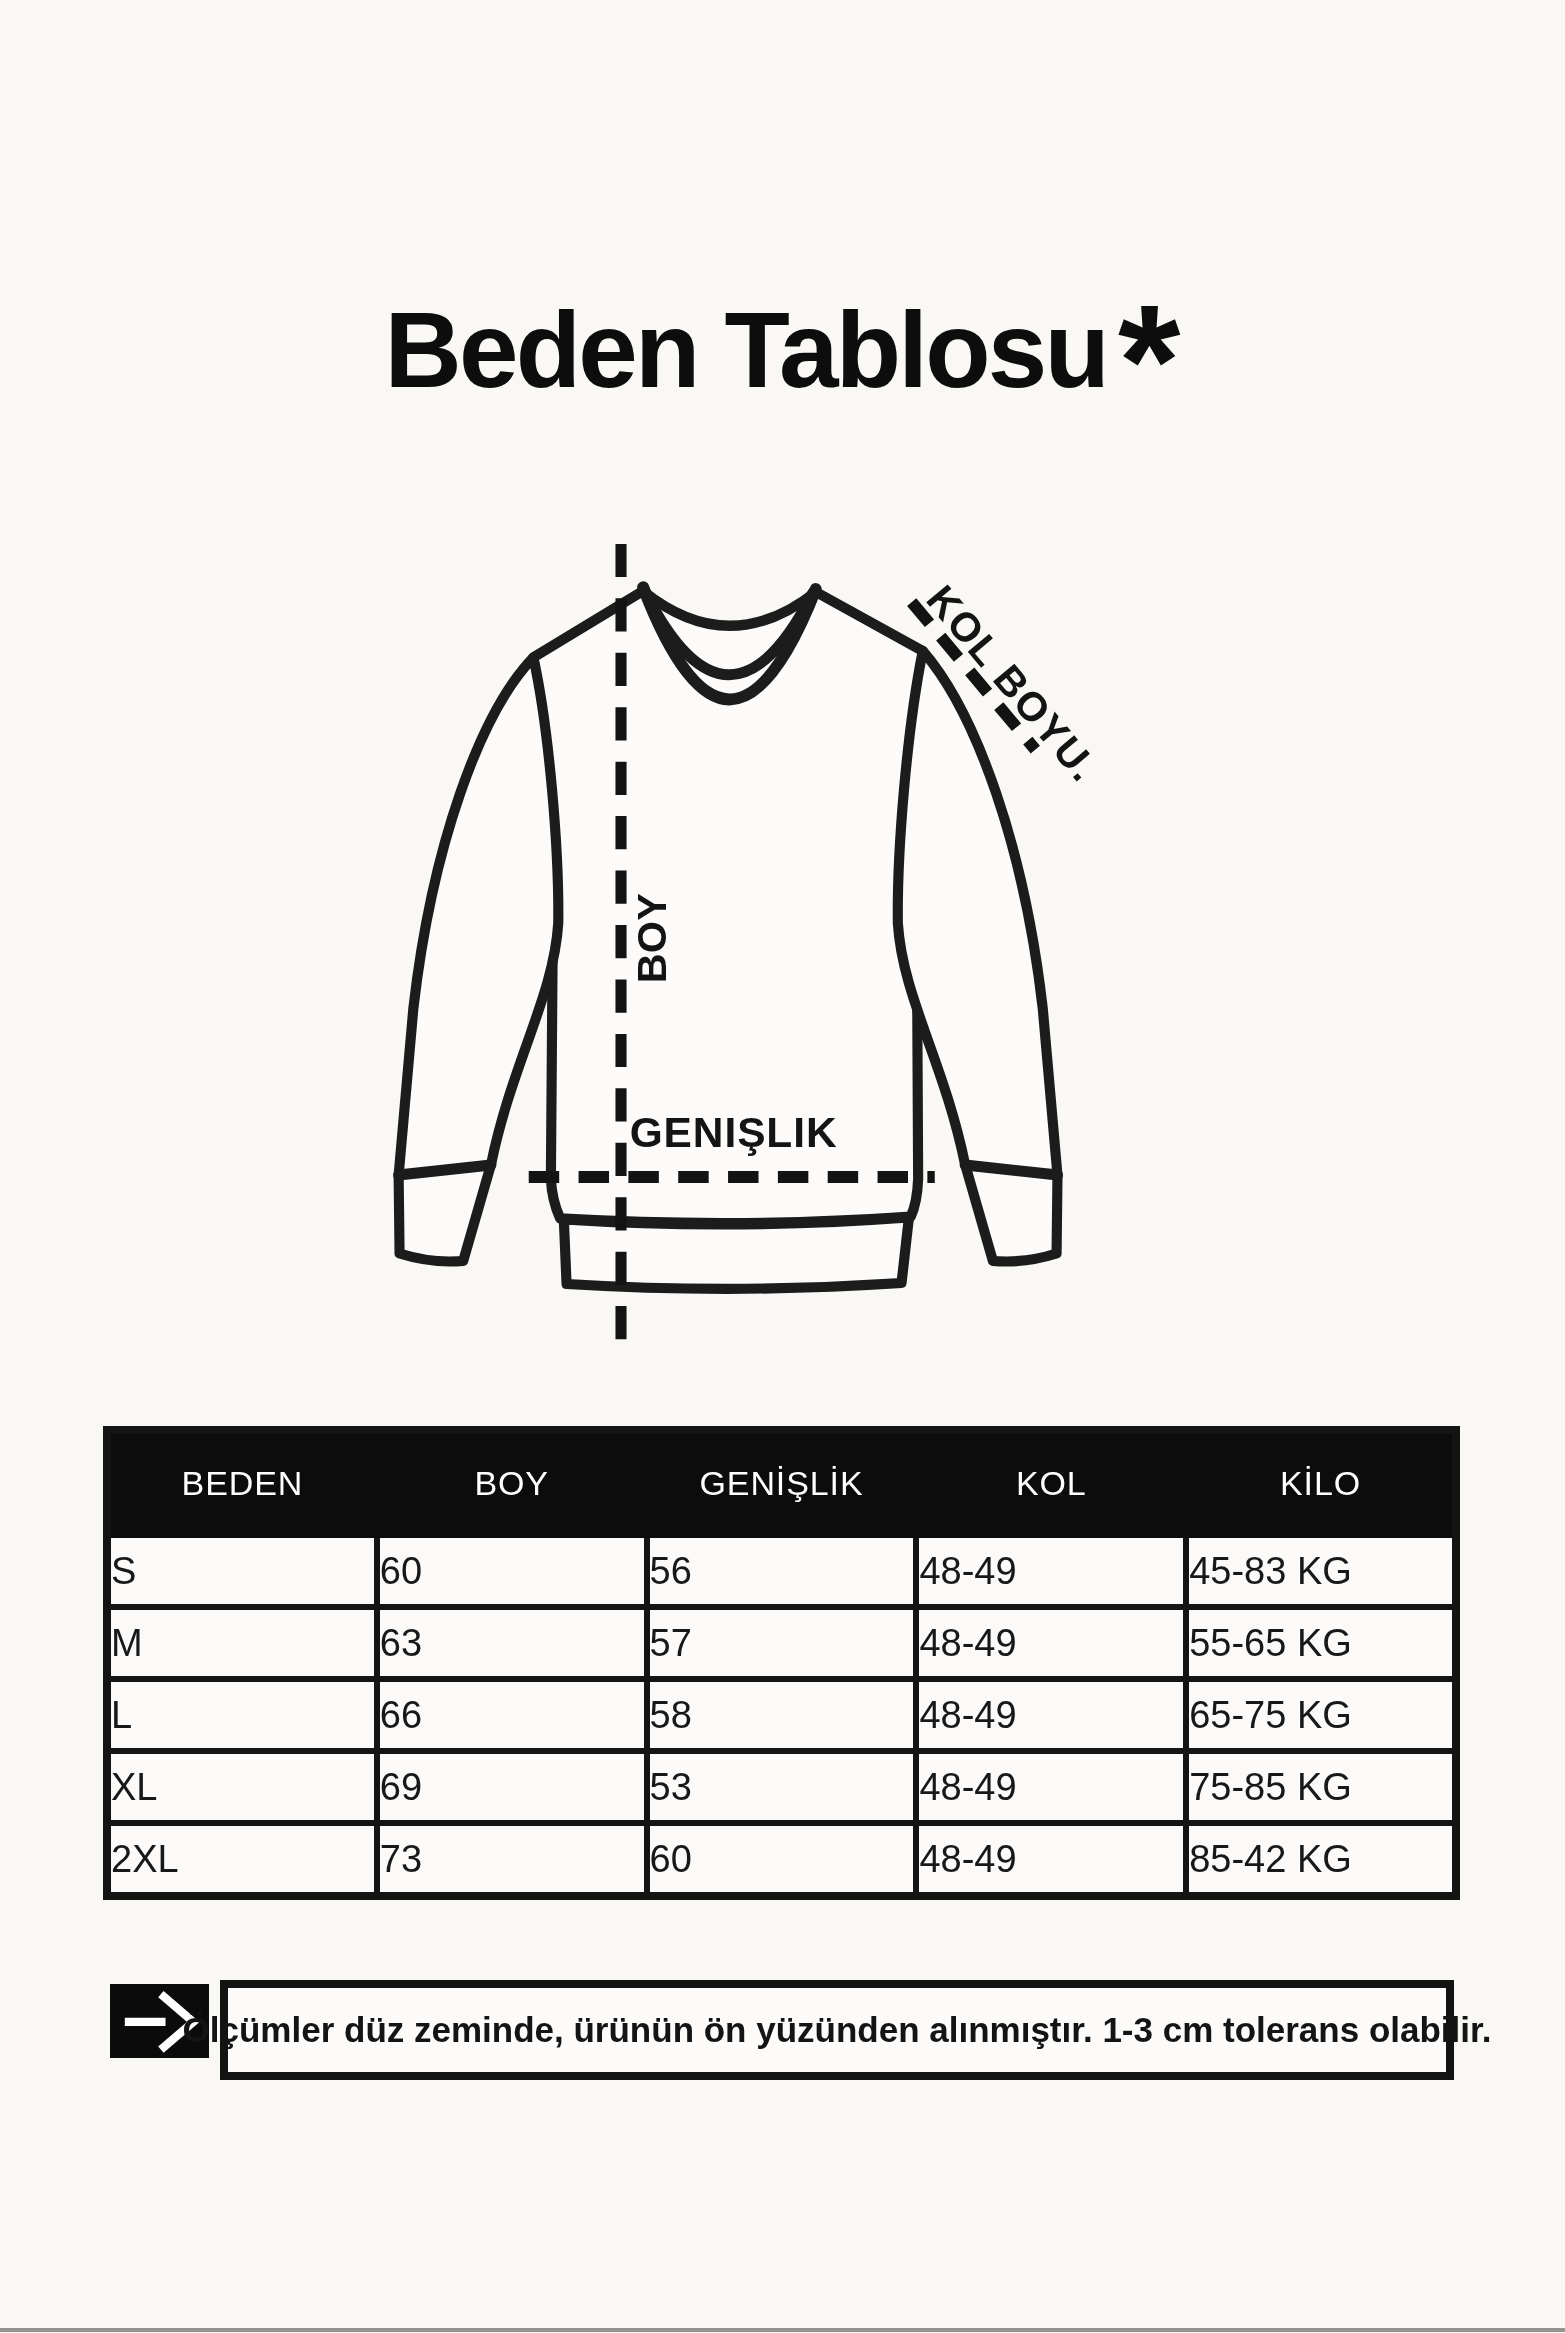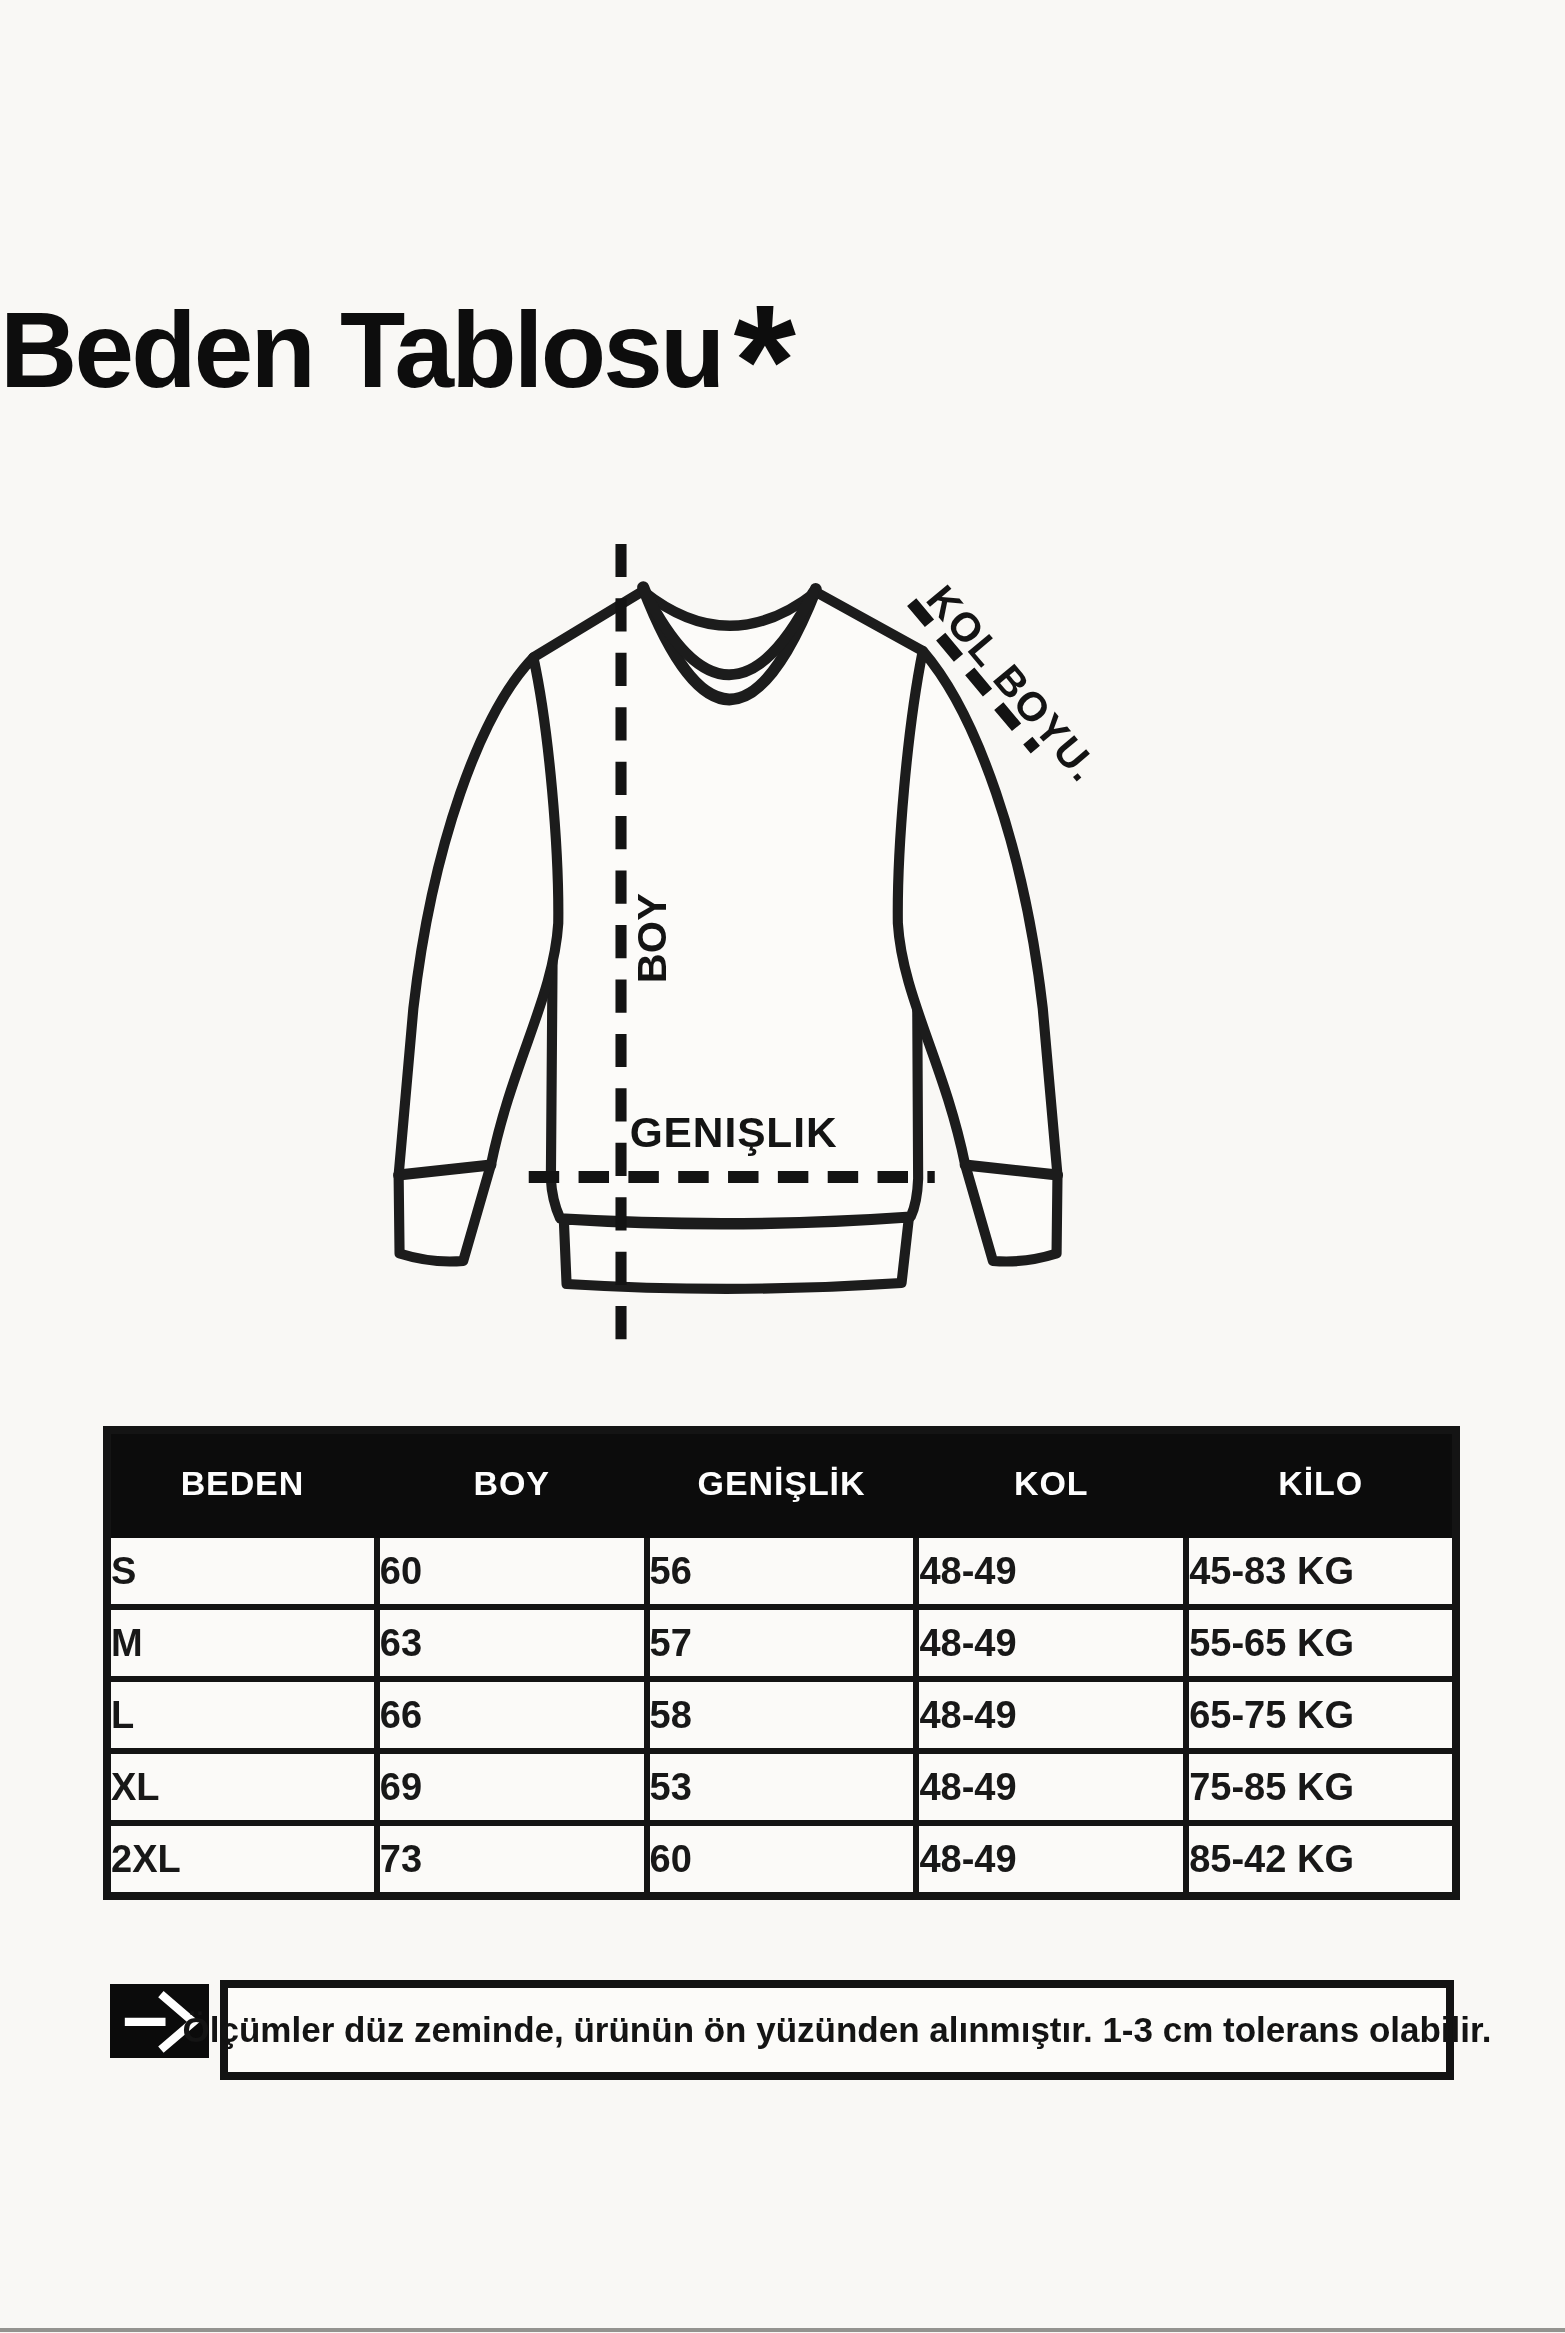--- a/index.html
+++ b/index.html
@@ -10,21 +10,21 @@
     color: #111;
     position: relative;
     overflow: hidden;
   }
   .page { position: absolute; inset: 0; }
 
   
   .title {
     position: absolute;
     left: 0; right: 0; top: 297px;
-    text-align: left;
+    text-align: center;
     font-size: 107px;
     font-weight: 700;
     letter-spacing: -2.8px;
     color: #0d0d0d;
     line-height: 1;
     white-space: nowrap;
   }
   .title .asterisk {
     display: inline-block;
     font-size: 1.5em;
@@ -46,21 +46,21 @@
     position: absolute;
     left: 103px; top: 1426px;
     width: 1357px;
     border-collapse: collapse;
     table-layout: fixed;
     background: #fbfaf8;
   }
   .size-table th, .size-table td {
     border: 6.5px solid #141414;
     vertical-align: middle;
-    font-weight: 700;
+    font-weight: 400;
     padding: 0;
   }
   .size-table thead th {
     background: #0c0c0c;
     color: #fefefe;
     border-color: #0c0c0c;
     height: 98px;
     font-size: 34px;
     letter-spacing: 0.9px;
   }

